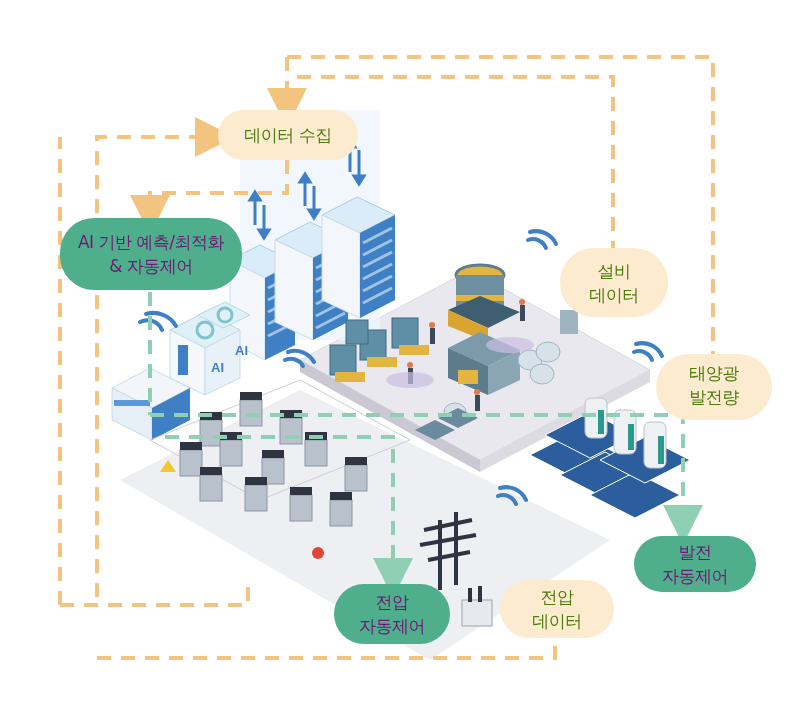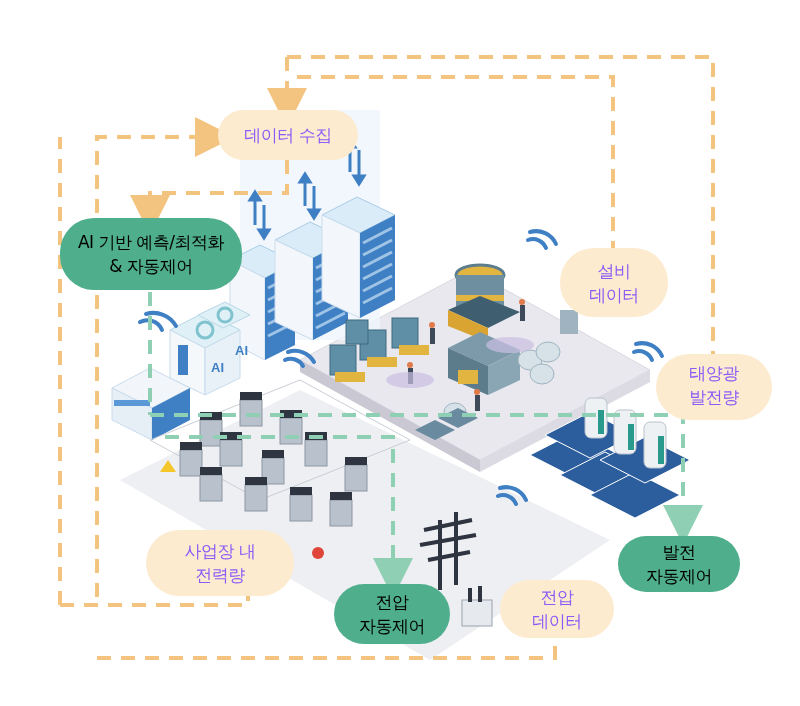--- a/index.html
+++ b/index.html
@@ -1,21 +1,21 @@
 <!DOCTYPE html>
 <html><head>
 <meta charset="utf-8">
 <style>
   html,body{margin:0;padding:0;background:#ffffff;}
   body{width:800px;height:706px;position:relative;overflow:hidden;font-family:"DejaVu Sans","Liberation Sans",sans-serif;}
   #stage{position:absolute;left:0;top:0;width:800px;height:706px;}
   svg.layer{position:absolute;left:0;top:0;}
   .pill{position:absolute;display:flex;flex-direction:column;align-items:center;justify-content:center;text-align:center;border-radius:34px;font-size:17px;line-height:24px;letter-spacing:-0.5px;box-sizing:border-box;}
-  .pill.data{background:#fdebd0;color:#8b5cf6;}
-  .pill.ctrl{background:#4fae8c;color:#000000;}
+  .pill.data{background:#fdebd0;color:#4d7c0f;}
+  .pill.ctrl{background:#4fae8c;color:#701a75;}
   .pill span{display:block;white-space:nowrap;}
 </style>
 </head>
 <body>
 
 <div id="stage">
 
   <svg class="layer" width="800" height="706" viewBox="0 0 800 706">
 
     <polygon points="120,480 300,390 610,540 430,660" fill="#eeeff2"></polygon>
@@ -274,33 +274,29 @@
   <div class="pill data" style="left:560px;top:248px;width:108px;height:69px;">
     <span>설비</span>
     <span>데이터</span>
   </div>
 
   <div class="pill data" style="left:656px;top:354px;width:116px;height:66px;font-family:Liberation Mono, monospace;">
     <span>태양광</span>
     <span>발전량</span>
   </div>
 
-  <div class="pill data" style="left:146px;top:530px;width:148px;height:66px;">
-    <span>사업장 내</span>
-    <span>전력량</span>
-  </div>
 
   <div class="pill ctrl" style="left:334px;top:584px;width:116px;height:60px;">
     <span>전압</span>
     <span>자동제어</span>
   </div>
 
   <div class="pill data" style="left:500px;top:580px;width:114px;height:58px;">
     <span>전압</span>
     <span>데이터</span>
   </div>
 
-  <div class="pill ctrl" style="left:618px;top:536px;width:122px;height:56px;">
+  <div class="pill ctrl" style="left:634px;top:536px;width:122px;height:56px;">
     <span>발전</span>
     <span>자동제어</span>
   </div>
 
 </div>
 
 </body></html>

